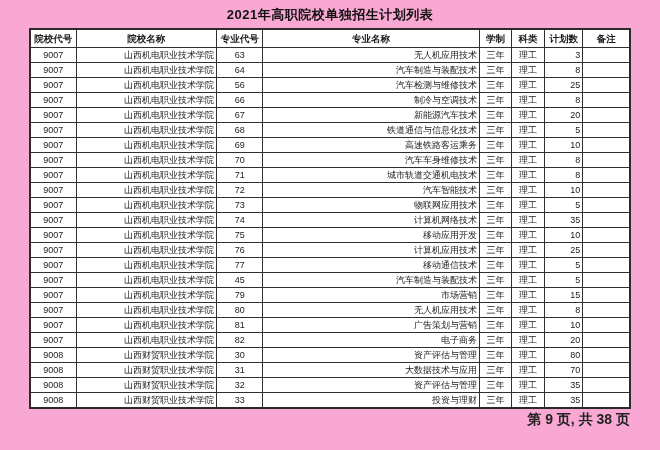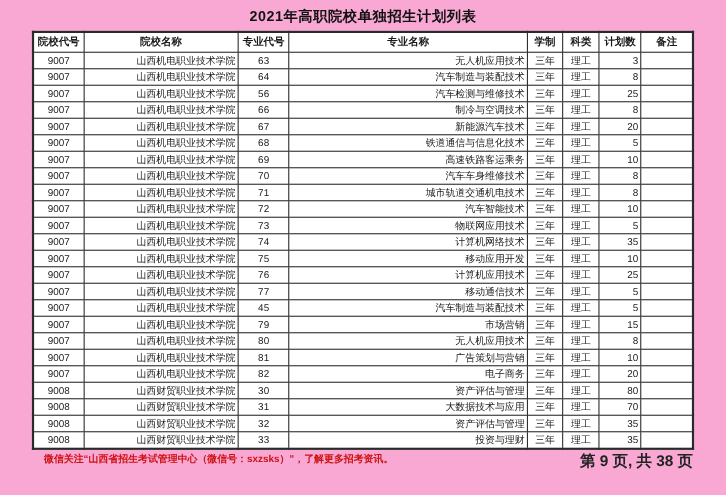--- a/index.html
+++ b/index.html
@@ -369,16 +369,15 @@
           <td class="c2">33</td>
           <td class="c3">投资与理财</td>
           <td class="c4">三年</td>
           <td class="c5">理工</td>
           <td class="c6">35</td>
           <td class="c7"></td>
         </tr>
       </tbody>
   </table>
 
-  <div class="footer-notice">微信关注“山西省招生考试管理中心（微信号：sxzsks）”，了解更多招考资讯。</div>
   <div class="footer-pageinfo">第 9 页, 共 38 页</div>
 
 </div>
 
 </body></html>

